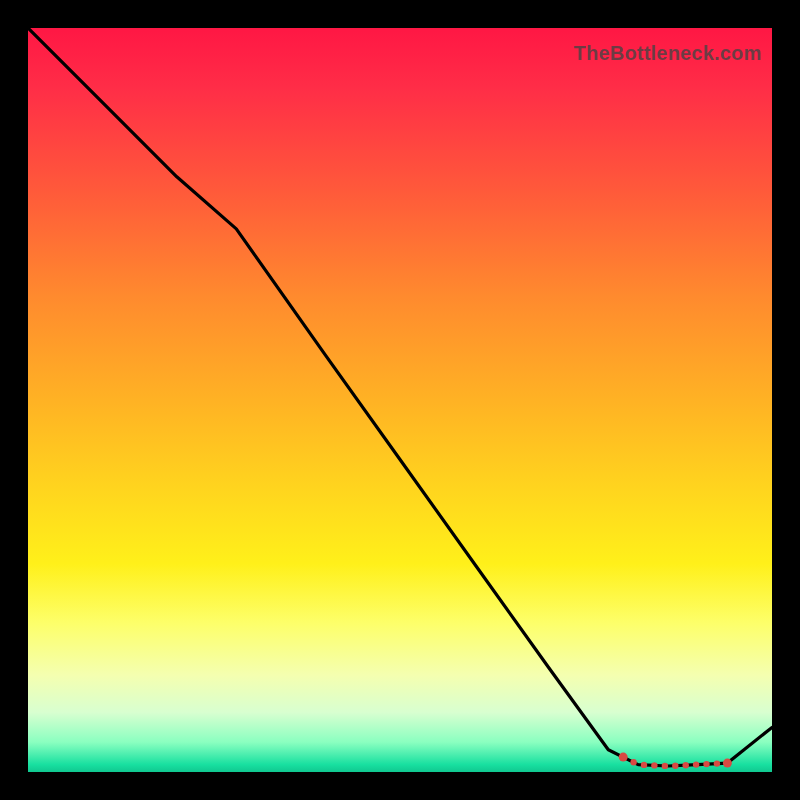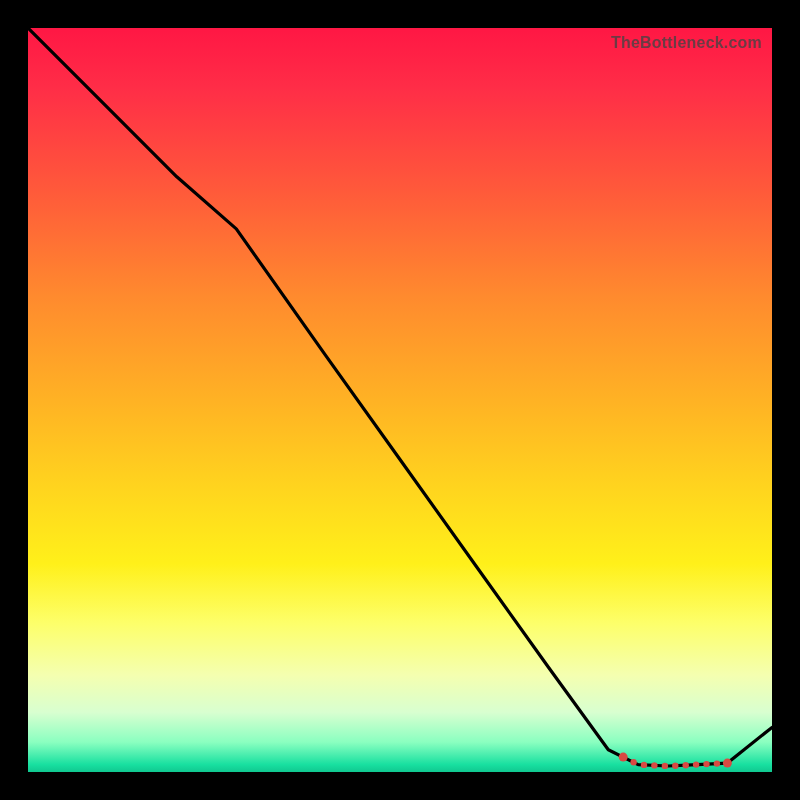--- a/index.html
+++ b/index.html
@@ -35,23 +35,23 @@
       #fdff6a 80%,
       #f4ffb0 87%,
       #d8ffd0 92%,
       #8affc0 96%,
       #18e0a0 99%,
       #10c890 100%
     );
   }
   .watermark {
     position: absolute;
-    top: 6px;
+    top: 14px;
     right: 10px;
-    font-size: 16px;
+    font-size: 20px;
     font-weight: 600;
     color: #444;
     letter-spacing: 0.2px;
     opacity: 0.78;
     user-select: none;
   }
   svg.overlay {
     position: absolute;
     left: 0;
     top: 0;

